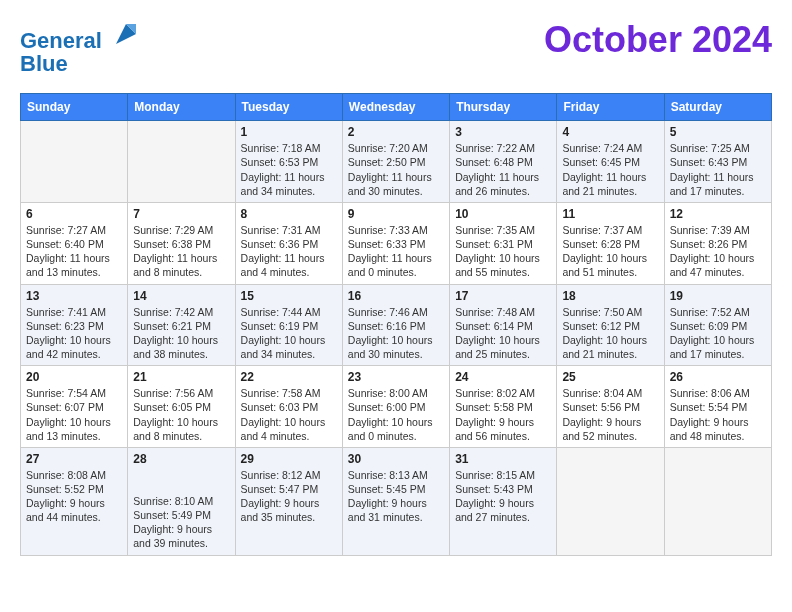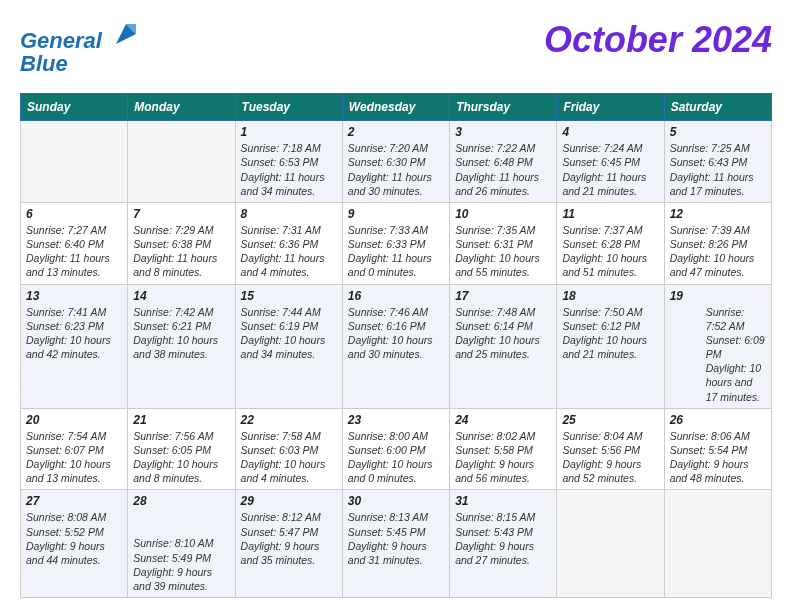--- a/index.html
+++ b/index.html
@@ -5,21 +5,20 @@
     * { box-sizing: border-box; margin: 0; padding: 0; }
     body {
       font-family: Arial, sans-serif;
       background: #fff;
       width: 792px;
       min-height: 612px;
     }
     .page {
       width: 792px;
       padding: 20px 20px 10px 20px;
-      font-style: italic;
     }
     .header {
       display: flex;
       justify-content: space-between;
       align-items: flex-start;
       margin-bottom: 16px;
     }
     .logo {
       display: flex;
       align-items: center;
@@ -50,21 +49,21 @@
     .location {
       font-size: 16px;
       color: #555;
     }
     .calendar {
       width: 100%;
       border-collapse: collapse;
       font-size: 11px;
     }
     .calendar th {
-      background: #0f766e;
+      background: #3b82f6;
       color: #fff;
       text-align: left;
       padding: 6px 6px;
       font-size: 12px;
       font-weight: bold;
       border: 1px solid #2a6db5;
     }
     .calendar td {
       border: 1px solid #ccc;
       vertical-align: top;
@@ -137,21 +136,21 @@
           <td class="empty"></td>
           <td>
             <span class="day-num">1</span>
             <div class="day-info" style="white-space: pre-line;">Sunrise: 7:18 AM
 Sunset: 6:53 PM
 Daylight: 11 hours and 34 minutes.</div>
           </td>
           <td>
             <span class="day-num">2</span>
             <div class="day-info" style="white-space: pre-line;">Sunrise: 7:20 AM
-Sunset: 6:30 PM
+Sunset: 2:50 PM
 Daylight: 11 hours and 30 minutes.</div>
           </td>
           <td>
             <span class="day-num">3</span>
             <div class="day-info" style="white-space: pre-line;">Sunrise: 7:22 AM
 Sunset: 6:48 PM
 Daylight: 11 hours and 26 minutes.</div>
           </td>
           <td>
             <span class="day-num">4</span>
@@ -242,21 +241,21 @@
 Daylight: 10 hours and 25 minutes.</div>
           </td>
           <td>
             <span class="day-num">18</span>
             <div class="day-info" style="white-space: pre-line;">Sunrise: 7:50 AM
 Sunset: 6:12 PM
 Daylight: 10 hours and 21 minutes.</div>
           </td>
           <td>
             <span class="day-num">19</span>
-            <div class="day-info" style="white-space: pre-line; margin-left: 36px;">Sunrise: 7:52 AM
+            <div class="day-info" style="white-space: pre-line;">Sunrise: 7:52 AM
 Sunset: 6:09 PM
 Daylight: 10 hours and 17 minutes.</div>
           </td>
         </tr>
         <tr>
           <td>
             <span class="day-num">20</span>
             <div class="day-info" style="white-space: pre-line;">Sunrise: 7:54 AM
 Sunset: 6:07 PM
 Daylight: 10 hours and 13 minutes.</div>

